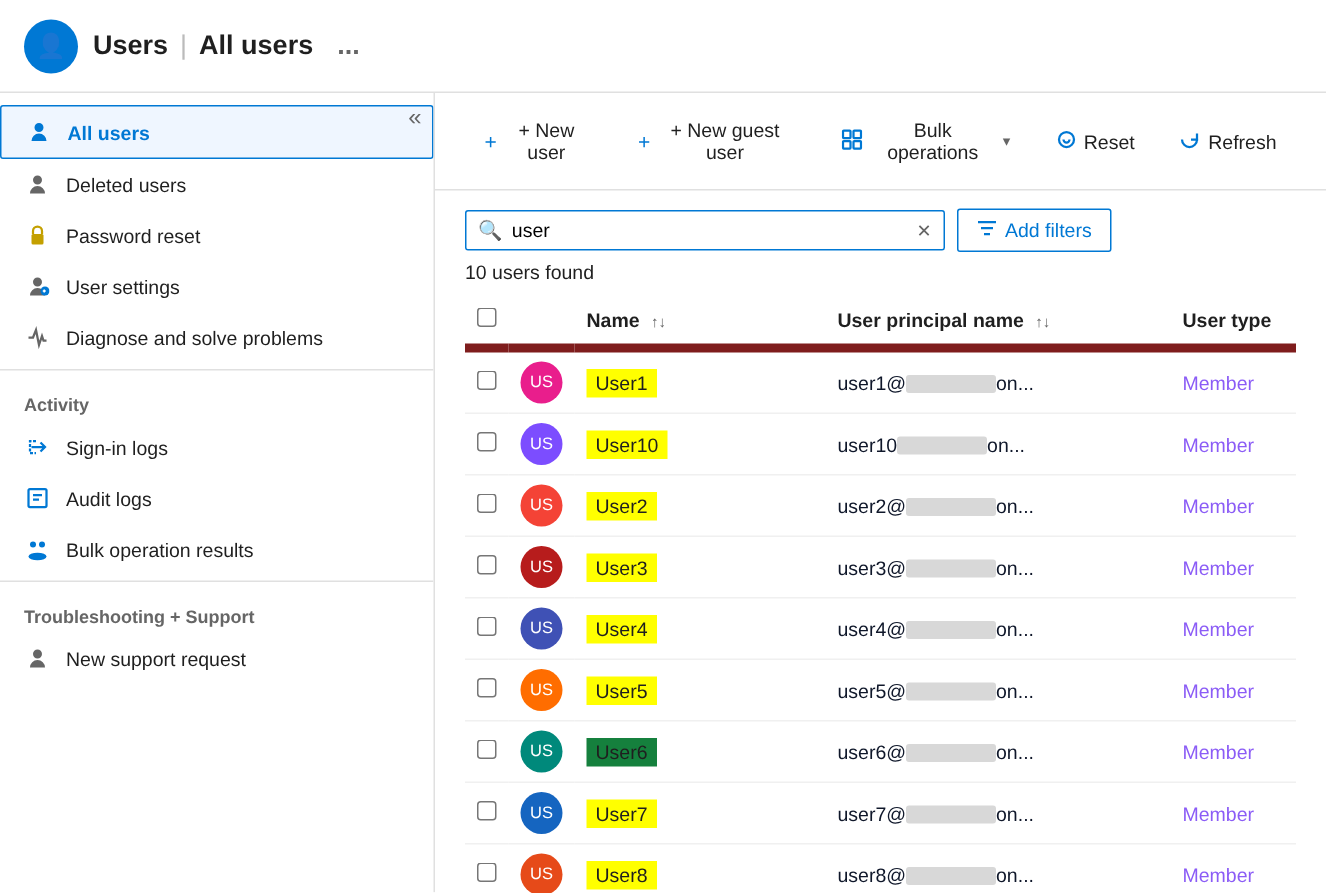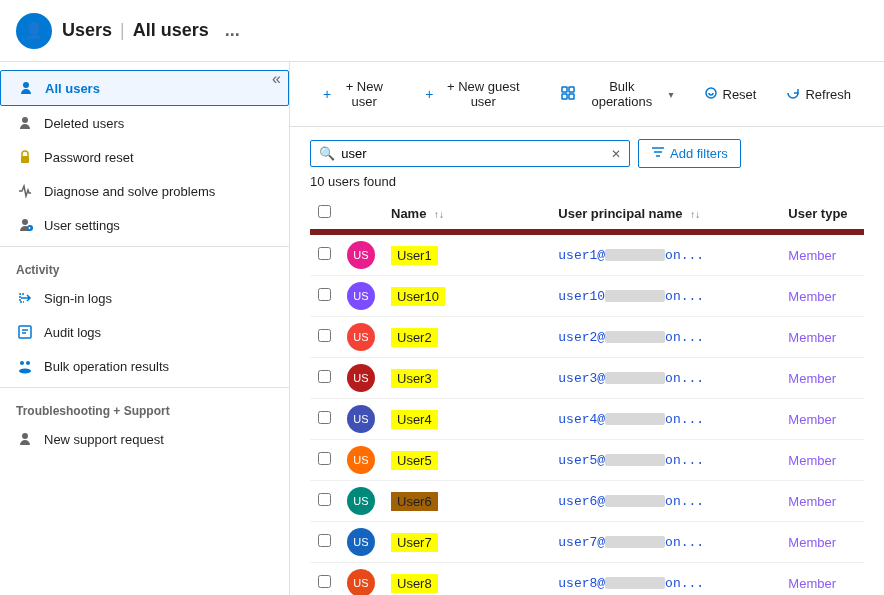--- a/index.html
+++ b/index.html
@@ -49,21 +49,21 @@
     thead tr { border-bottom: 6px solid #7f1d1d; }
     thead th { padding: 8px 8px; text-align: left; font-weight: 600; font-size: 13px; color: #1f1f1f; white-space: nowrap; }
     thead th .sort-icon { font-size: 10px; color: #666; margin-left: 4px; }
     tbody tr { border-bottom: 1px solid #f0f0f0; }
     tbody td { padding: 6px 8px; vertical-align: middle; font-size: 13px; }
     .checkbox-cell { width: 28px; }
     .checkbox-cell input[type=checkbox] { cursor: pointer; }
     .avatar-cell { width: 36px; }
     .user-avatar { width: 28px; height: 28px; border-radius: 50%; display: flex; align-items: center; justify-content: center; color: white; font-size: 11px; font-weight: 400; }
     .name-cell { font-weight: 400; color: #1f1f1f; background: #ffff00; padding: 2px 6px; }
-    .upn-cell { color: #1d4ed8; font-family: Liberation Mono, monospace; }
+    .upn-cell { color: #0f172a; }
     .upn-blur { background: #d8d8d8; border-radius: 2px; display: inline-block; height: 12px; width: 60px; vertical-align: middle; }
     .member-cell { color: #8b5cf6; }
     .col-name { min-width: 160px; }
     .col-upn { min-width: 220px; }
     .col-type { min-width: 80px; }
   </style>
 </head>
 <body>
 
 <div class="header">
@@ -106,36 +106,36 @@
         <svg width="16" height="16" viewBox="0 0 16 16" fill="#c4a000">
             <rect x="4" y="7" width="8" height="7" rx="1" fill="#c4a000"></rect>
             <path d="M5 7V5a3 3 0 016 0v2" stroke="#c4a000" stroke-width="1.5" fill="none"></path>
           </svg>
       </span>
       <span>Password reset</span>
     </div>
 
     <div class="sidebar-item">
       <span class="icon">
-        <svg width="16" height="16" viewBox="0 0 16 16" fill="none" stroke="#666" stroke-width="1.5">
-            <path d="M2 8h3l2-5 2 10 2-6 1 3h2"></path>
-          </svg>
-      </span>
-      <span>Diagnose and solve problems</span>
-    </div>
-
-    <div class="sidebar-item">
-      <span class="icon">
         <svg width="16" height="16" viewBox="0 0 16 16" fill="#666">
             <path d="M8 8a3 3 0 100-6 3 3 0 000 6zm-5 6a5 5 0 0110 0H3z"></path>
             <circle cx="13" cy="11" r="3" fill="#0078d4"></circle>
             <path d="M12.5 10v2M11.5 11h2" stroke="white" stroke-width="1"></path>
           </svg>
       </span>
       <span>User settings</span>
+    </div>
+
+    <div class="sidebar-item">
+      <span class="icon">
+        <svg width="16" height="16" viewBox="0 0 16 16" fill="none" stroke="#666" stroke-width="1.5">
+            <path d="M2 8h3l2-5 2 10 2-6 1 3h2"></path>
+          </svg>
+      </span>
+      <span>Diagnose and solve problems</span>
     </div>
 
     <hr class="sidebar-divider">
 
     <div class="sidebar-section-label">Activity</div>
 
     <div class="sidebar-item">
       <span class="icon">
         <svg width="16" height="16" viewBox="0 0 16 16" fill="none" stroke="#0078d4" stroke-width="1.5">
             <path d="M4 8h8M10 5l3 3-3 3"></path>
@@ -322,21 +322,21 @@
               </td>
               <td><span class="name-cell" style="background: rgb(255, 255, 0);">User5</span></td>
               <td class="upn-cell"><span>user5@</span><span class="upn-blur"></span><span>on...</span></td>
               <td class="member-cell">Member</td>
             </tr>
             <tr>
               <td class="checkbox-cell"><input type="checkbox" style=""></td>
               <td class="avatar-cell">
                 <div class="user-avatar" style="background: rgb(0, 137, 123);">US</div>
               </td>
-              <td><span class="name-cell" style="background: #a16207; text-align: center;">User6</span></td>
+              <td><span class="name-cell" style="background: #15803d; text-align: center;">User6</span></td>
               <td class="upn-cell"><span>user6@</span><span class="upn-blur"></span><span>on...</span></td>
               <td class="member-cell">Member</td>
             </tr>
             <tr>
               <td class="checkbox-cell"><input type="checkbox" style=""></td>
               <td class="avatar-cell">
                 <div class="user-avatar" style="background: rgb(21, 101, 192);">US</div>
               </td>
               <td><span class="name-cell" style="background: rgb(255, 255, 0);">User7</span></td>
               <td class="upn-cell"><span>user7@</span><span class="upn-blur"></span><span>on...</span></td>

